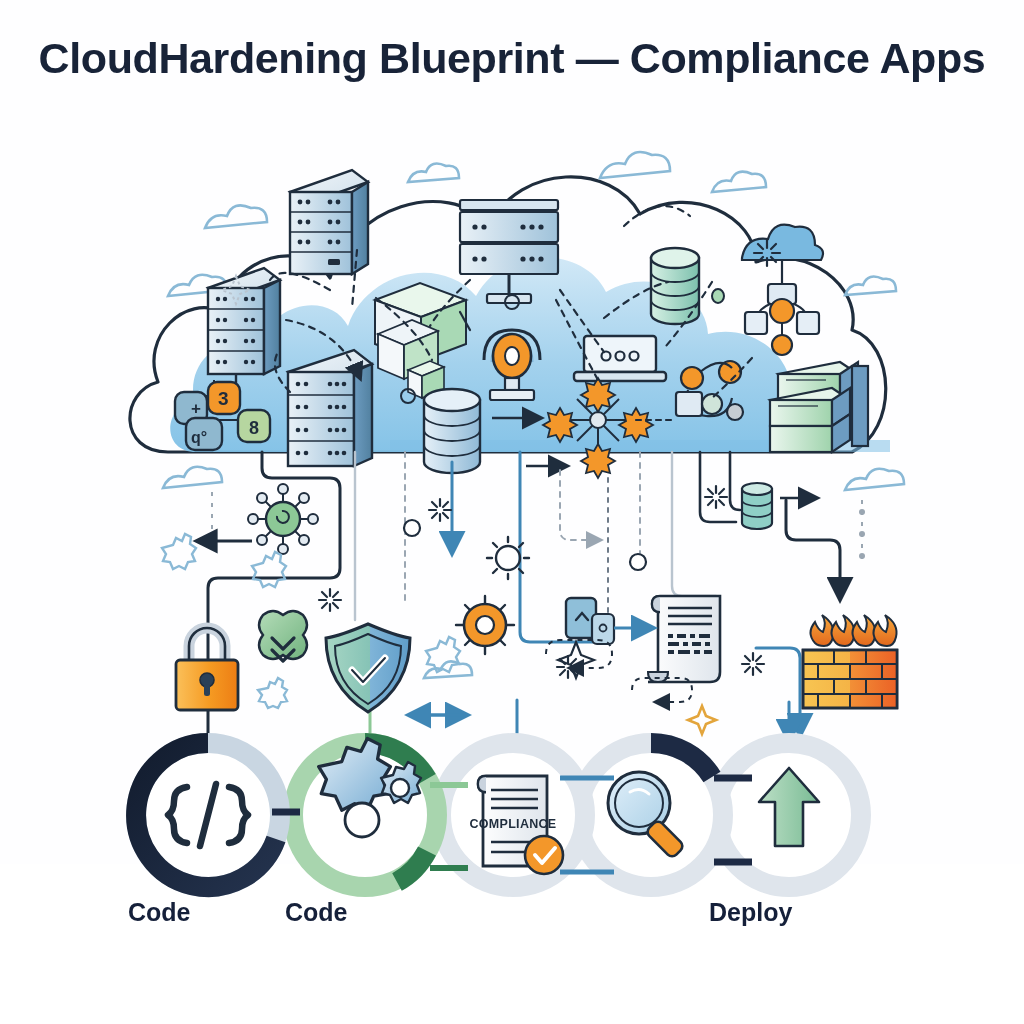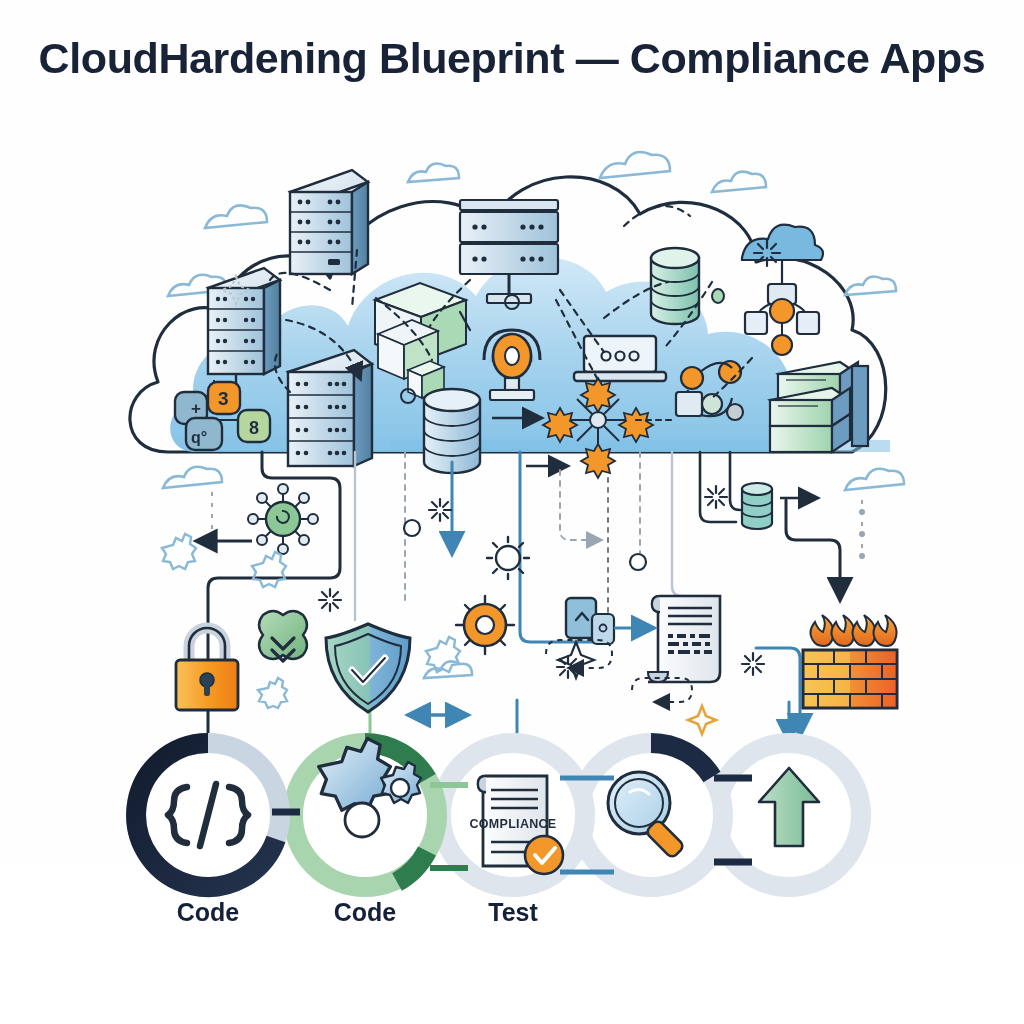--- a/index.html
+++ b/index.html
@@ -34,21 +34,21 @@
     color: #182338;
     white-space: nowrap;
   }
   #art {
     position: absolute;
     top: 0;
     left: 0;
   }
   .stage-label {
     position: absolute;
-    text-align: center;
+    text-align: left;
     font-family: "Liberation Sans", sans-serif;
     font-size: 25px;
     font-weight: bold;
     color: #15203a;
     width: 160px;
   }
 </style>
 </head>
 <body>
 
@@ -767,15 +767,15 @@
       <line x1="560" y1="778" x2="614" y2="778" stroke="#3f86b5" stroke-width="5"></line>
       <line x1="560" y1="872" x2="614" y2="872" stroke="#3f86b5" stroke-width="5"></line>
       <line x1="714" y1="778" x2="752" y2="778" stroke="#1d2a44" stroke-width="7"></line>
       <line x1="714" y1="862" x2="752" y2="862" stroke="#1d2a44" stroke-width="7"></line>
     </g>
 
   </svg>
 
   <div class="stage-label" style="left:128px; top:898px;">Code</div>
   <div class="stage-label" style="left:285px; top:898px;">Code</div>
-  <div class="stage-label" style="left:433px; top:898px;">Test</div>
+  <div class="stage-label" style="left:709px; top:898px;">Deploy</div>
 
 </div>
 
 </body></html>

